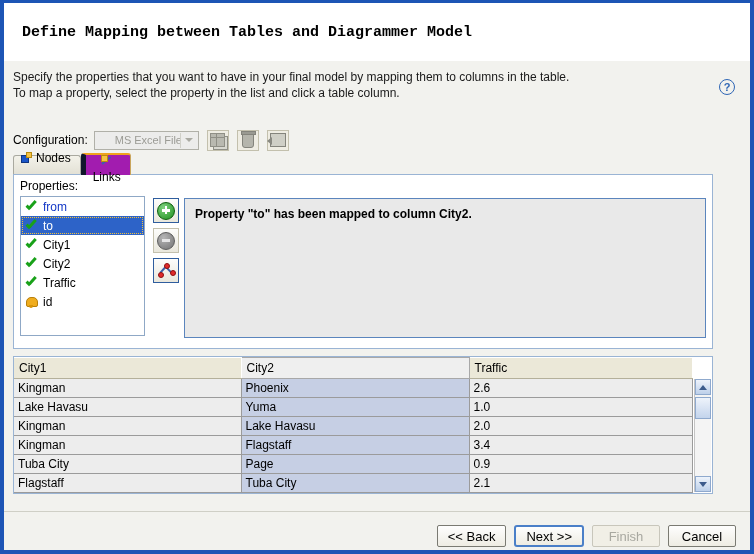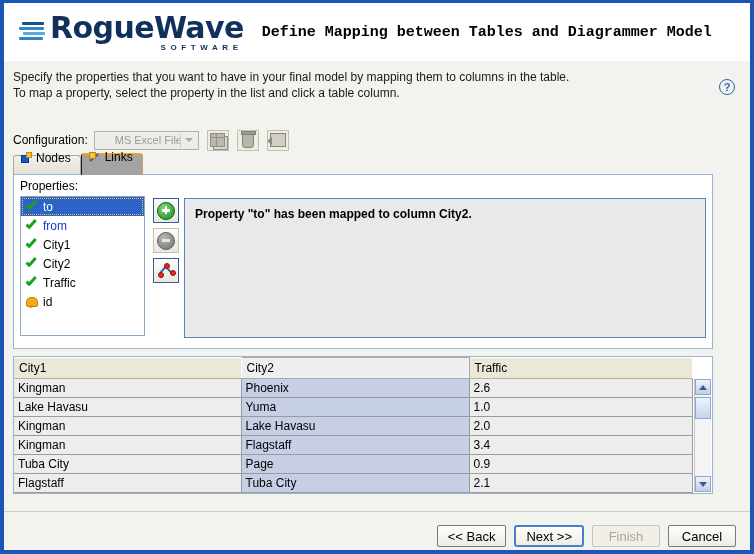--- a/index.html
+++ b/index.html
@@ -236,25 +236,26 @@
     font-size: 12px;
     border: 1px solid #a9a9a0;
     border-bottom: none;
     border-radius: 3px 3px 0 0;
     background: linear-gradient(#f3f2ea,#e2e0d4);
     color: #000;
     position: relative;
   }
   .tab.active {
     height: 22px;
-    background: #a3a3a3;
+    background: #a21caf;
     border-top: 2px solid #f0a21e;
-    border-left: 1px solid #0f172a;
+    border-left: 5px solid #0f172a;
     border-right: 1px solid #c9a55c;
     z-index: 3;
+    flex-direction: column;
   }
   .ic-nodes {
     width: 11px; height: 11px; position: relative; flex: none;
   }
   .ic-nodes::before{
     content:""; position:absolute; left:0; top:3px;
     width:6px;height:6px;background:#1a55c8;border:1px solid #0e3480;
   }
   .ic-nodes::after{
     content:""; position:absolute; right:0; top:0;
@@ -526,32 +527,20 @@
     border-color: #c8c6bb;
     background: #f1efe6;
   }
 </style>
 </head>
 <body>
 
 <div id="app">
 
   <div class="header">
-    <div class="logo-wrap">
-      <div class="logo-mark">
-        <i class="b1"></i>
-          <i class="b2"></i>
-          <i class="b3"></i>
-          <i class="b4"></i>
-      </div>
-      <div class="logo-text">
-        <span class="logo-main">RogueWave</span>
-        <span class="logo-sub">SOFTWARE</span>
-      </div>
-    </div>
     <div class="header-title">Define Mapping between Tables and Diagrammer Model</div>
   </div>
 
   <div class="instructions">
     <div>Specify the properties that you want to have in your final model by mapping them to columns in the table.</div>
     <div>To map a property, select the property in the list and click a table column.</div>
   </div>
   <div class="help-icon">?</div>
 
   <div class="config-row">
@@ -581,27 +570,27 @@
     <div class="tab active">
       <span class="ic-links"></span>
       <span>Links</span>
     </div>
   </div>
 
   <div class="panel">
     <div class="props-label">Properties:</div>
 
     <div class="props-list">
+      <div class="prop-item blue">
+        <span class="check"></span>
+        <span>from</span>
+      </div>
       <div class="prop-item selected">
         <span class="check"></span>
         <span>to</span>
-      </div>
-      <div class="prop-item blue">
-        <span class="check"></span>
-        <span>from</span>
       </div>
       <div class="prop-item">
         <span class="check"></span>
         <span>City1</span>
       </div>
       <div class="prop-item">
         <span class="check"></span>
         <span>City2</span>
       </div>
       <div class="prop-item">

